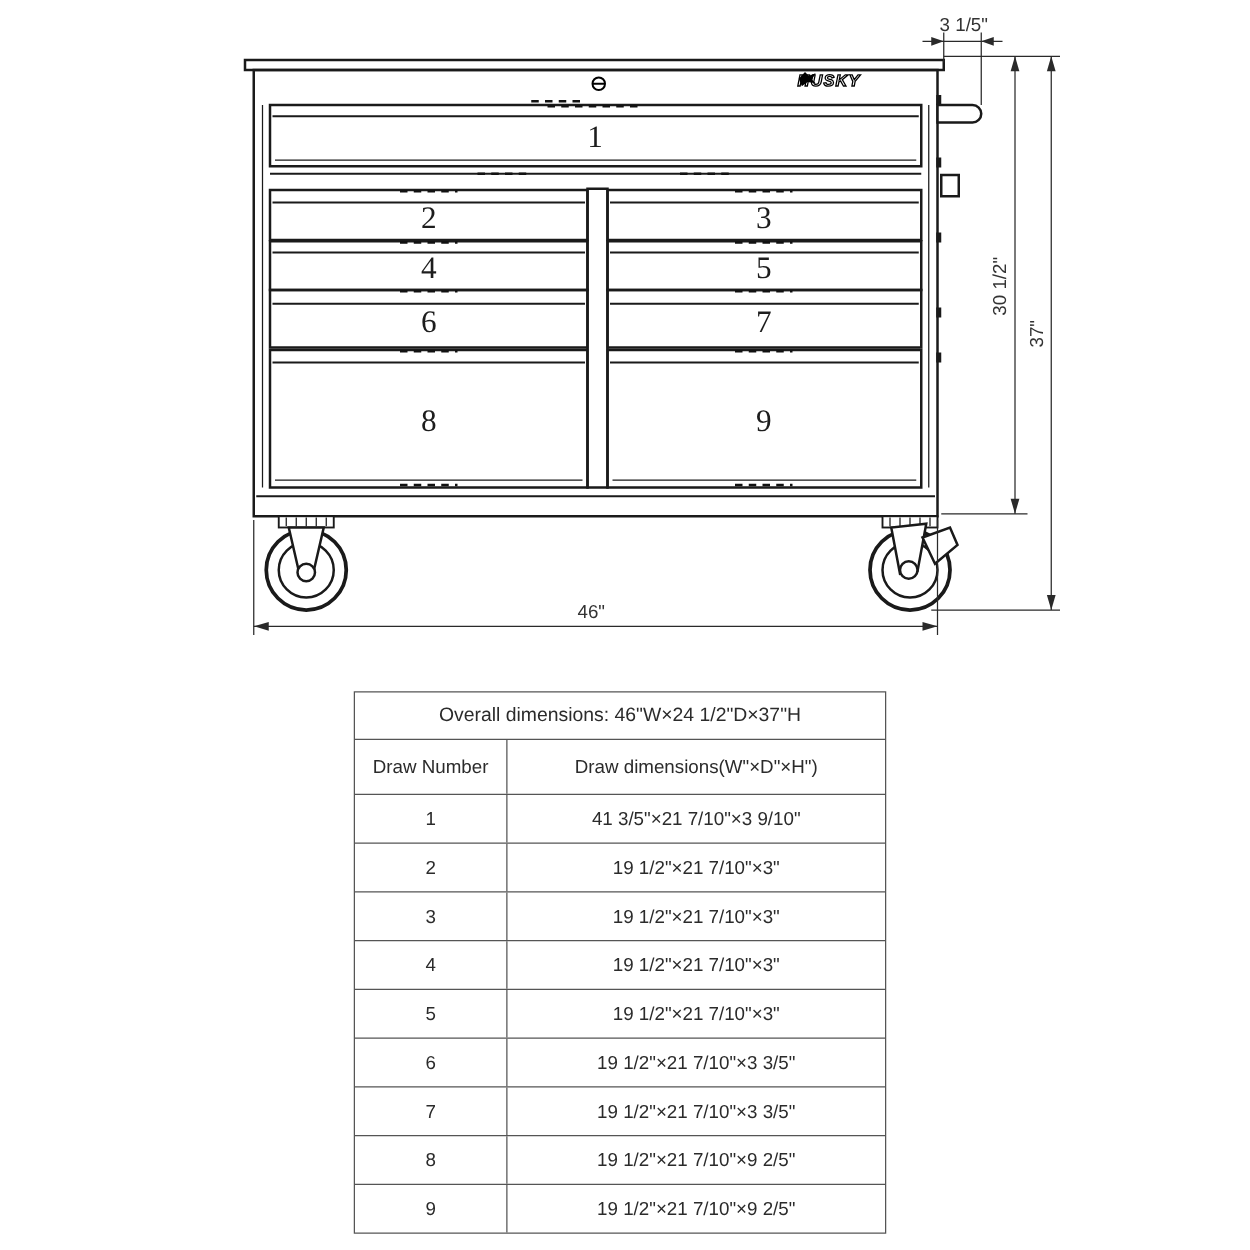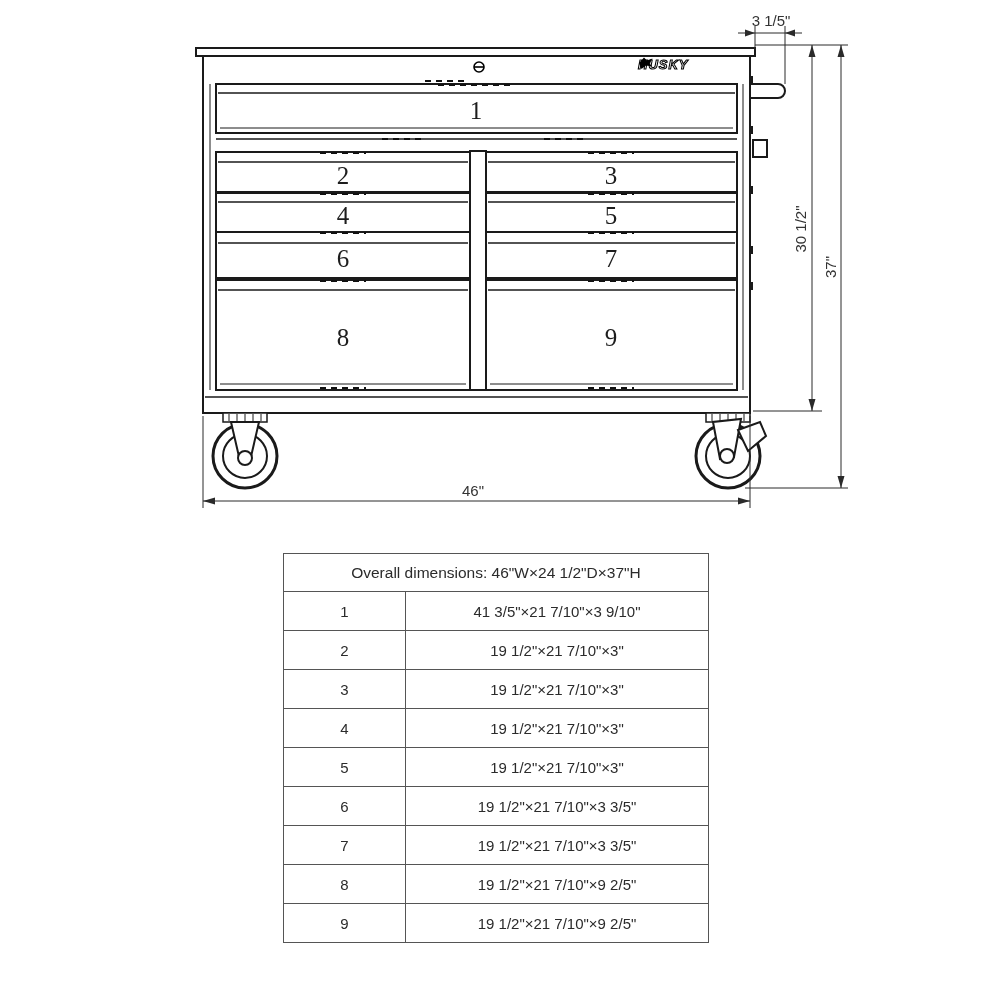--- a/index.html
+++ b/index.html
@@ -188,20 +188,24 @@
     <div class="dim" style="left:771px;top:20px">3 1/5"</div>
     <div class="dim vert" style="left:800px;top:229px">30 1/2"</div>
     <div class="dim vert" style="left:830px;top:267px">37"</div>
     <div class="dim" style="left:473px;top:490px">46"</div>
   </div>
 
   <div class="spec-table">
     <div class="t-row t-title">
       <div class="t-cell c2">Overall dimensions: 46"W×24 1/2"D×37"H</div>
     </div>
+    <div class="t-row t-head">
+      <div class="t-cell c1">Draw Number</div>
+      <div class="t-cell c2">Draw dimensions(W"×D"×H")</div>
+    </div>
     <div class="t-row t-data">
       <div class="t-cell c1">1</div>
       <div class="t-cell c2">41 3/5"×21 7/10"×3 9/10"</div>
     </div>
     <div class="t-row t-data">
       <div class="t-cell c1">2</div>
       <div class="t-cell c2">19 1/2"×21 7/10"×3"</div>
     </div>
     <div class="t-row t-data">
       <div class="t-cell c1">3</div>

